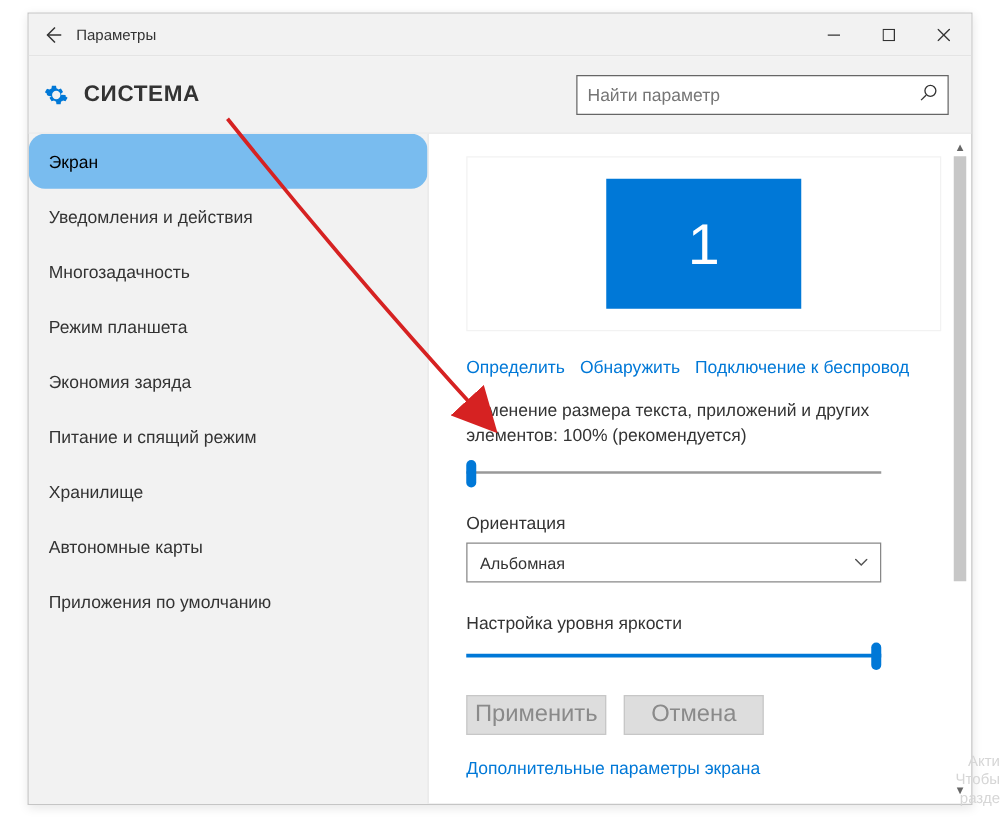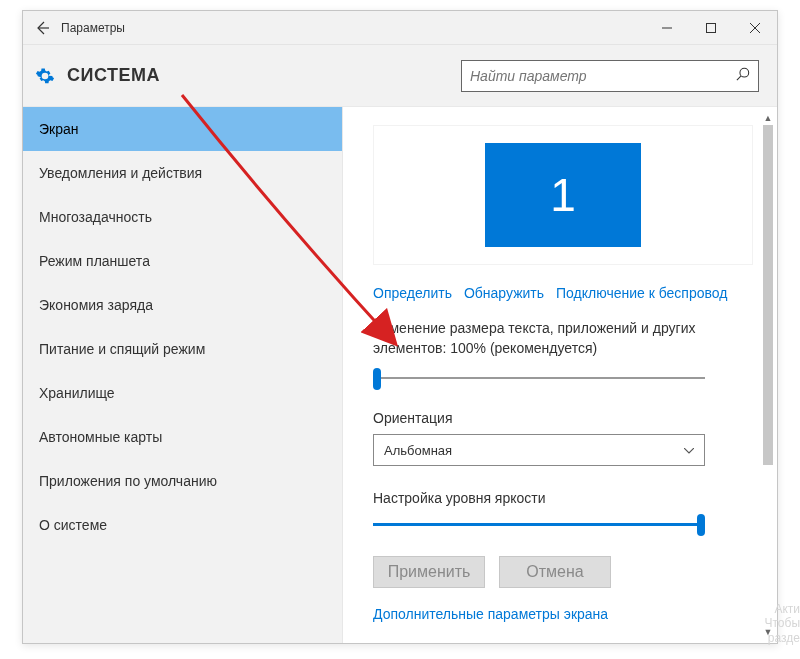--- a/index.html
+++ b/index.html
@@ -78,21 +78,20 @@
     background:#fff;
     display:flex;
     align-items:center;
     padding: 0 8px;
   }
   .search-box input {
     border:none; outline:none;
     flex:1;
     font-size: 14px;
     color:#9a9a9a;
-    font-style: italic;
   }
   .search-box .mag {
     color:#333; font-size:14px;
     transform: scaleX(-1);
   }
   
   .main {
     flex:1;
     display:flex;
     overflow:hidden;
@@ -105,20 +104,21 @@
   }
   .sidebar-item {
     padding: 14px 16px;
     font-size: 14px;
     color:#333;
     cursor:pointer;
   }
   .sidebar-item.selected {
     background: #79bcef;
     color:#000;
+    border-radius:13px;
   }
   .content {
     flex:1;
     position:relative;
     padding: 18px 0 0 0;
     overflow:hidden;
   }
   .content-inner {
     padding: 0 30px;
   }
@@ -196,21 +196,21 @@
   .button-row {
     display:flex; gap: 14px;
     margin-bottom: 18px;
   }
   .btn {
     width: 112px; height: 32px;
     border: 1px solid #c7c7c7;
     background: #ddd;
     color:#8a8a8a;
     display:flex; align-items:center; justify-content:center;
-    font-size: 16px;
+    font-size: 19px;
     cursor:default;
   }
   .bottom-link {
     color:#0078d7;
     font-size:14px;
     cursor:pointer;
   }
   .scrollbar {
     position:absolute;
     right:2px; top:4px;
@@ -303,21 +303,20 @@
     <div class="sidebar">
       <div class="sidebar-item selected">Экран</div>
       <div class="sidebar-item">Уведомления и действия</div>
       <div class="sidebar-item">Многозадачность</div>
       <div class="sidebar-item">Режим планшета</div>
       <div class="sidebar-item">Экономия заряда</div>
       <div class="sidebar-item">Питание и спящий режим</div>
       <div class="sidebar-item">Хранилище</div>
       <div class="sidebar-item">Автономные карты</div>
       <div class="sidebar-item">Приложения по умолчанию</div>
-      <div class="sidebar-item">О системе</div>
     </div>
 
     <div class="content">
       <div class="content-inner">
         <div class="monitor-tile">
           <div class="monitor">1</div>
         </div>
 
         <div class="link-row">
           <span>Определить</span>

